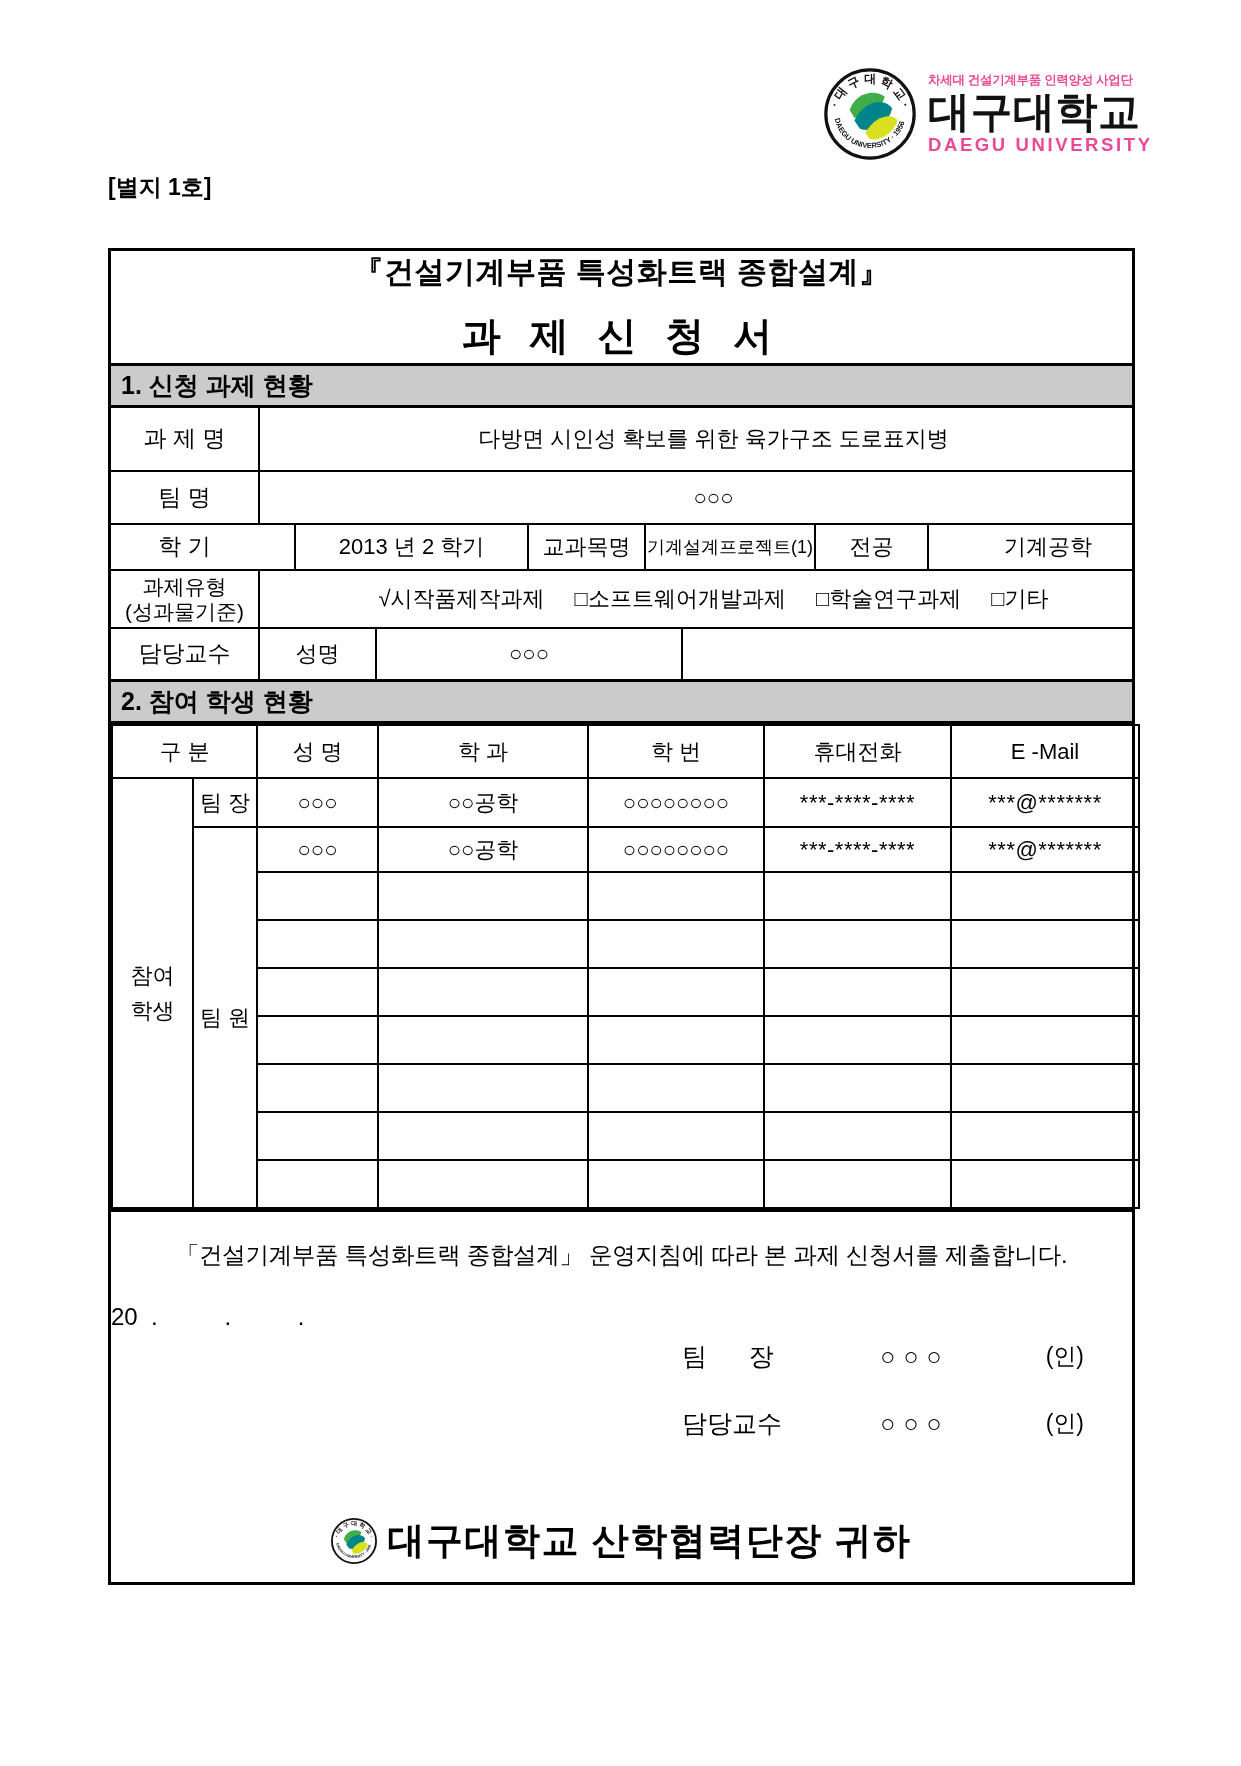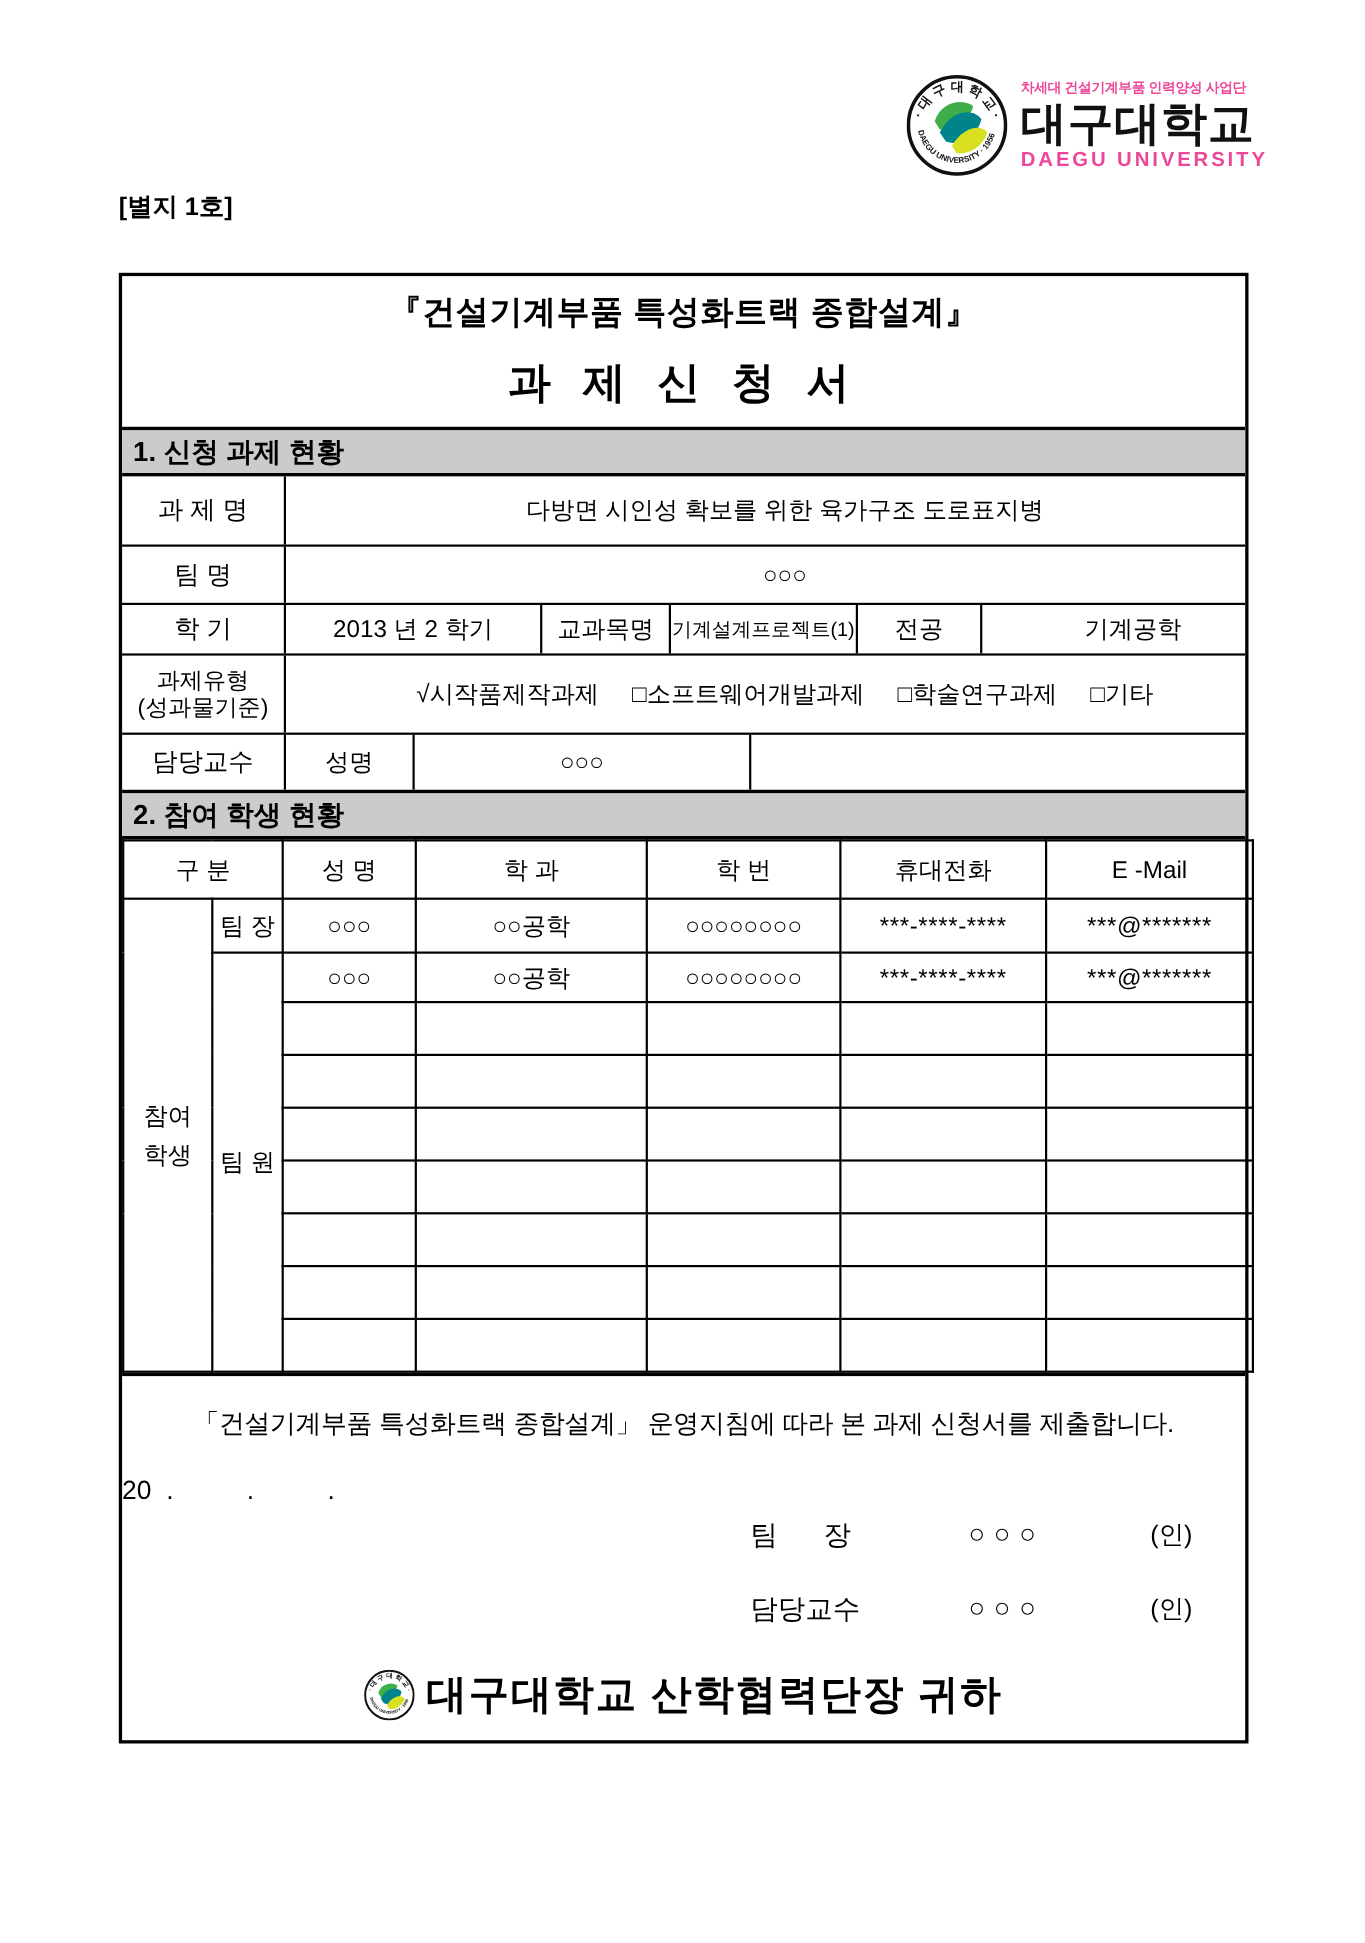--- a/index.html
+++ b/index.html
@@ -20,34 +20,34 @@
 
   .attachment-label { position:absolute; top:172px; left:108px; font-size:23px; font-weight:bold; }
 
   .receipt-box { position:absolute; top:169px; left:884px; width:251px; height:37px; border:3px solid #000; display:flex; background:#fff; }
   .receipt-label { flex:0 0 136px; display:flex; align-items:center; justify-content:center; font-size:20px; font-weight:bold; }
   .receipt-value { flex:1; border-left:3px solid #000; }
 
   
   .form-box { position:absolute; top:248px; left:108px; width:1027px; height:1337px; border:3px solid #000; background:#fff; display:flex; flex-direction:column; }
 
-  .title-area { height:137px; display:flex; flex-direction:column; align-items:center; justify-content:center; gap:16px; }
+  .title-area { height:112px; display:flex; flex-direction:column; align-items:center; justify-content:center; gap:16px; }
   .title1 { font-size:30px; font-weight:bold; letter-spacing:0.5px; }
   .title2 { font-size:39px; font-weight:bold; letter-spacing:9px; }
 
   .bar { height:45px; background:#cbcbcb; border-top:3px solid #000; border-bottom:3px solid #000; display:flex; align-items:center; padding-left:10px; font-size:25px; font-weight:bold; }
 
   
   .s1row { display:flex; border-bottom:2px solid #000; align-items:stretch; }
   .s1row.last { border-bottom:none; }
   .s1label { width:147px; flex:0 0 147px; display:flex; align-items:center; justify-content:center; font-size:23px; text-align:center; white-space:pre-line; line-height:1.2; }
   .s1cell { border-left:2px solid #000; display:flex; align-items:center; justify-content:center; font-size:22px; text-align:center; overflow:hidden; }
   .grow { flex:1;padding-left:35px; }
-  .h64{height:64px;} .h53{height:53px;} .h52{height:46px;} .h58{height:72px;} .h50{height:50px;}
-  .w233{flex:0 0 233px;} .w117{flex:0 0 117px;} .w170{flex:0 0 170px;} .w113{flex:0 0 113px;} .w306{flex:0 0 306px;}
+  .h64{height:64px;} .h53{height:53px;} .h52{height:46px;} .h58{height:58px;} .h50{height:50px;}
+  .w233{flex:0 0 233px;margin-left:36px;} .w117{flex:0 0 117px;} .w170{flex:0 0 170px;} .w113{flex:0 0 113px;} .w306{flex:0 0 306px;}
   .small-cell { font-size:18px; }
   .options { display:flex; gap:30px; justify-content:center; align-items:center; flex-wrap:nowrap; }
   .option { display:inline-flex; align-items:center; font-size:22px; white-space:nowrap; }
 
   
   table.members { width:100%; border-collapse:collapse; table-layout:fixed; }
   table.members th, table.members td { border:2px solid #000; text-align:center; vertical-align:middle; font-weight:normal; font-size:22px; overflow:hidden; }
   table.members tr.hdr { height:53px; }
   table.members tr.leader { height:49px; }
   table.members tr.member1 { height:45px; }

